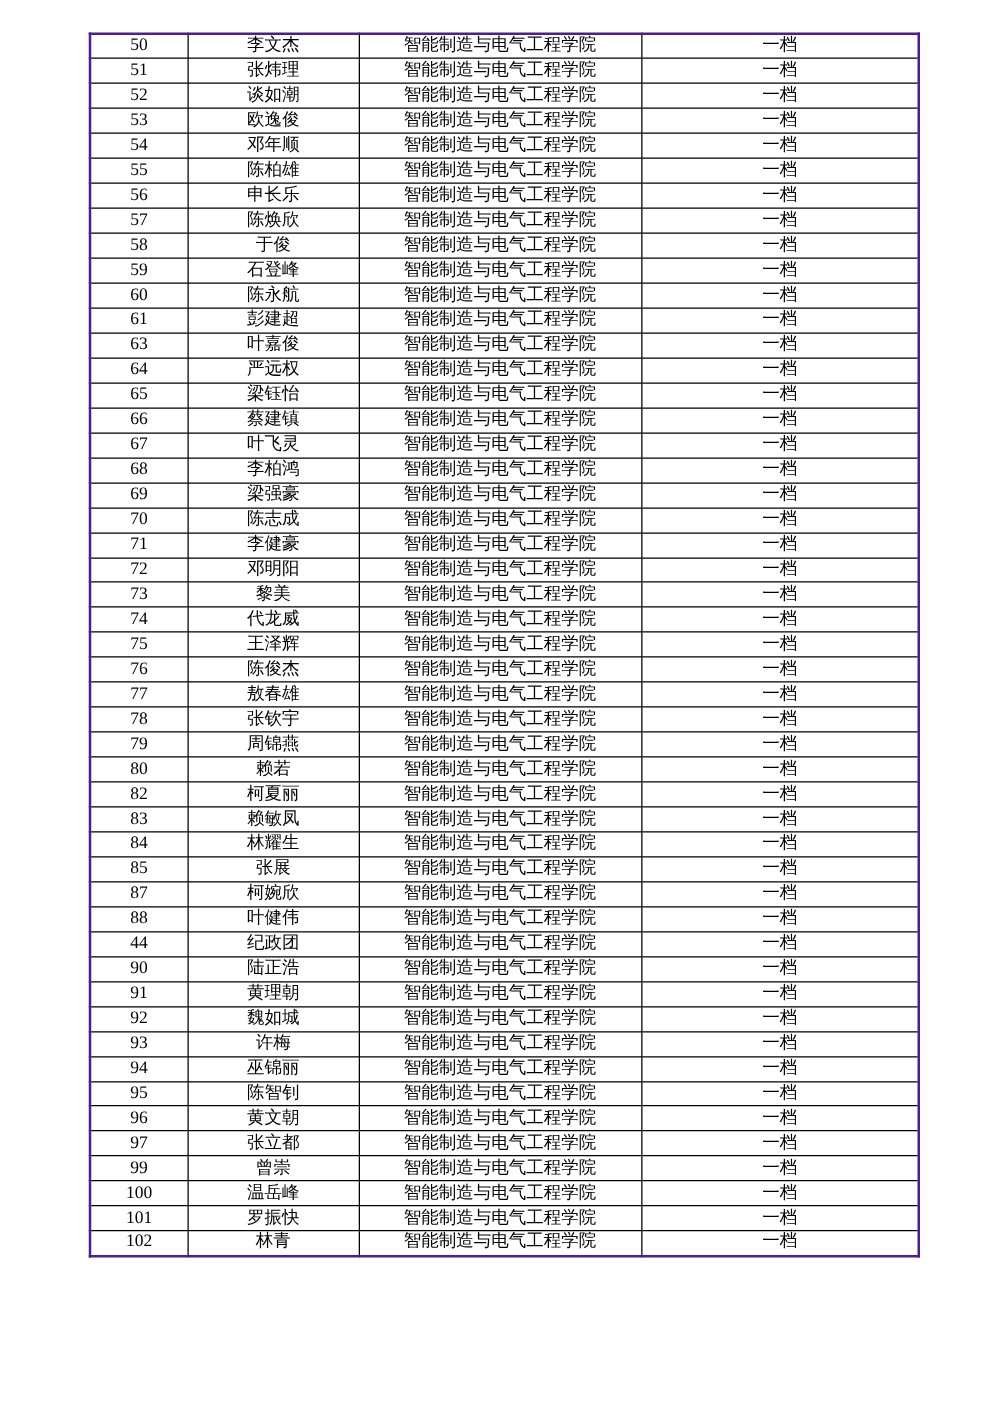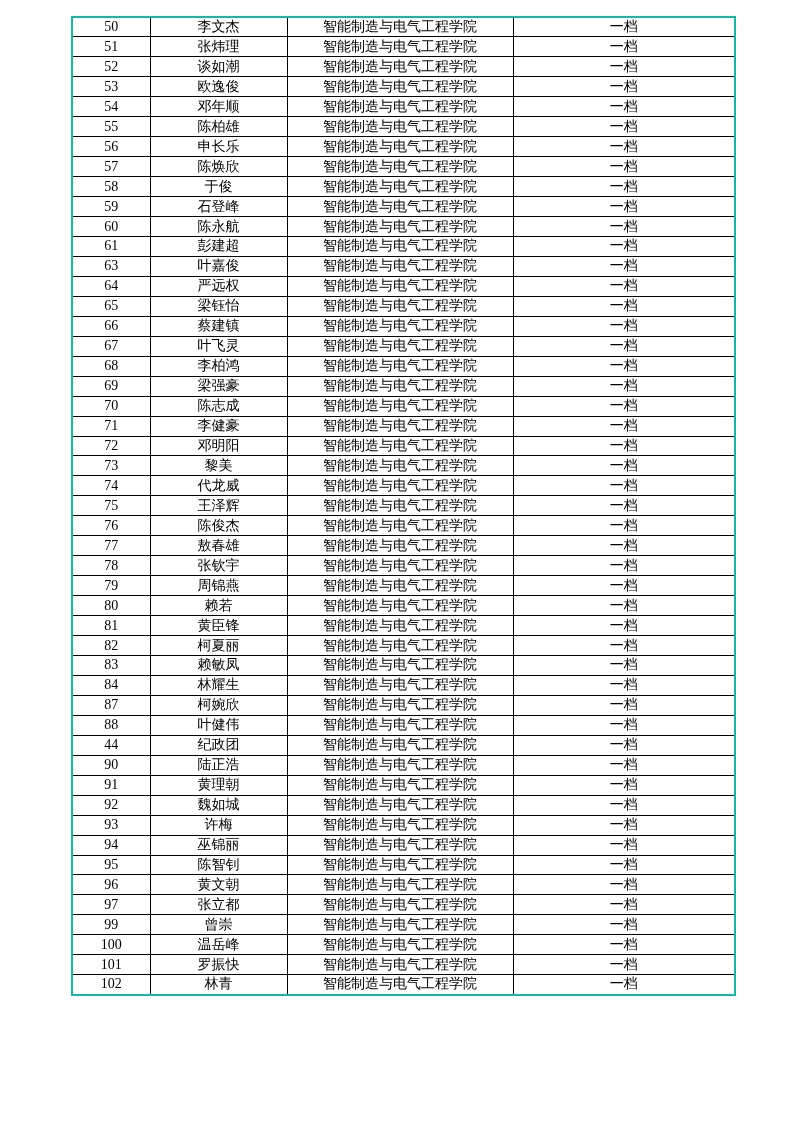--- a/index.html
+++ b/index.html
@@ -20,25 +20,25 @@
     position: absolute;
     left: 0;
     top: 0;
     width: 794px;
     height: 1123px;
     background: #ffffff;
   }
   table.roster {
     position: absolute;
     left: 71px;
-    top: 16px;
+    top: 26px;
     width: 664px;
     border-collapse: collapse;
     table-layout: fixed;
-    border: 2px solid #14b8a6;
+    border: 2px solid #4c1d95;
   }
   table.roster td {
     border: 1px solid #000000;
     text-align: center;
     vertical-align: middle;
     font-size: 14px;
     line-height: 1;
     padding: 0;
     white-space: nowrap;
     overflow: hidden;
@@ -268,26 +268,20 @@
     <td>一档</td>
   </tr>
 
   <tr>
     <td>80</td>
     <td>赖若</td>
     <td>智能制造与电气工程学院</td>
     <td>一档</td>
   </tr>
 
-  <tr>
-    <td>81</td>
-    <td>黄臣锋</td>
-    <td>智能制造与电气工程学院</td>
-    <td>一档</td>
-  </tr>
 
   <tr>
     <td>82</td>
     <td>柯夏丽</td>
     <td>智能制造与电气工程学院</td>
     <td>一档</td>
   </tr>
 
   <tr>
     <td>83</td>
@@ -296,20 +290,26 @@
     <td>一档</td>
   </tr>
 
   <tr>
     <td>84</td>
     <td>林耀生</td>
     <td>智能制造与电气工程学院</td>
     <td>一档</td>
   </tr>
 
+  <tr>
+    <td>85</td>
+    <td>张展</td>
+    <td>智能制造与电气工程学院</td>
+    <td>一档</td>
+  </tr>
 
 
   <tr>
     <td>87</td>
     <td>柯婉欣</td>
     <td>智能制造与电气工程学院</td>
     <td>一档</td>
   </tr>
 
   <tr>

